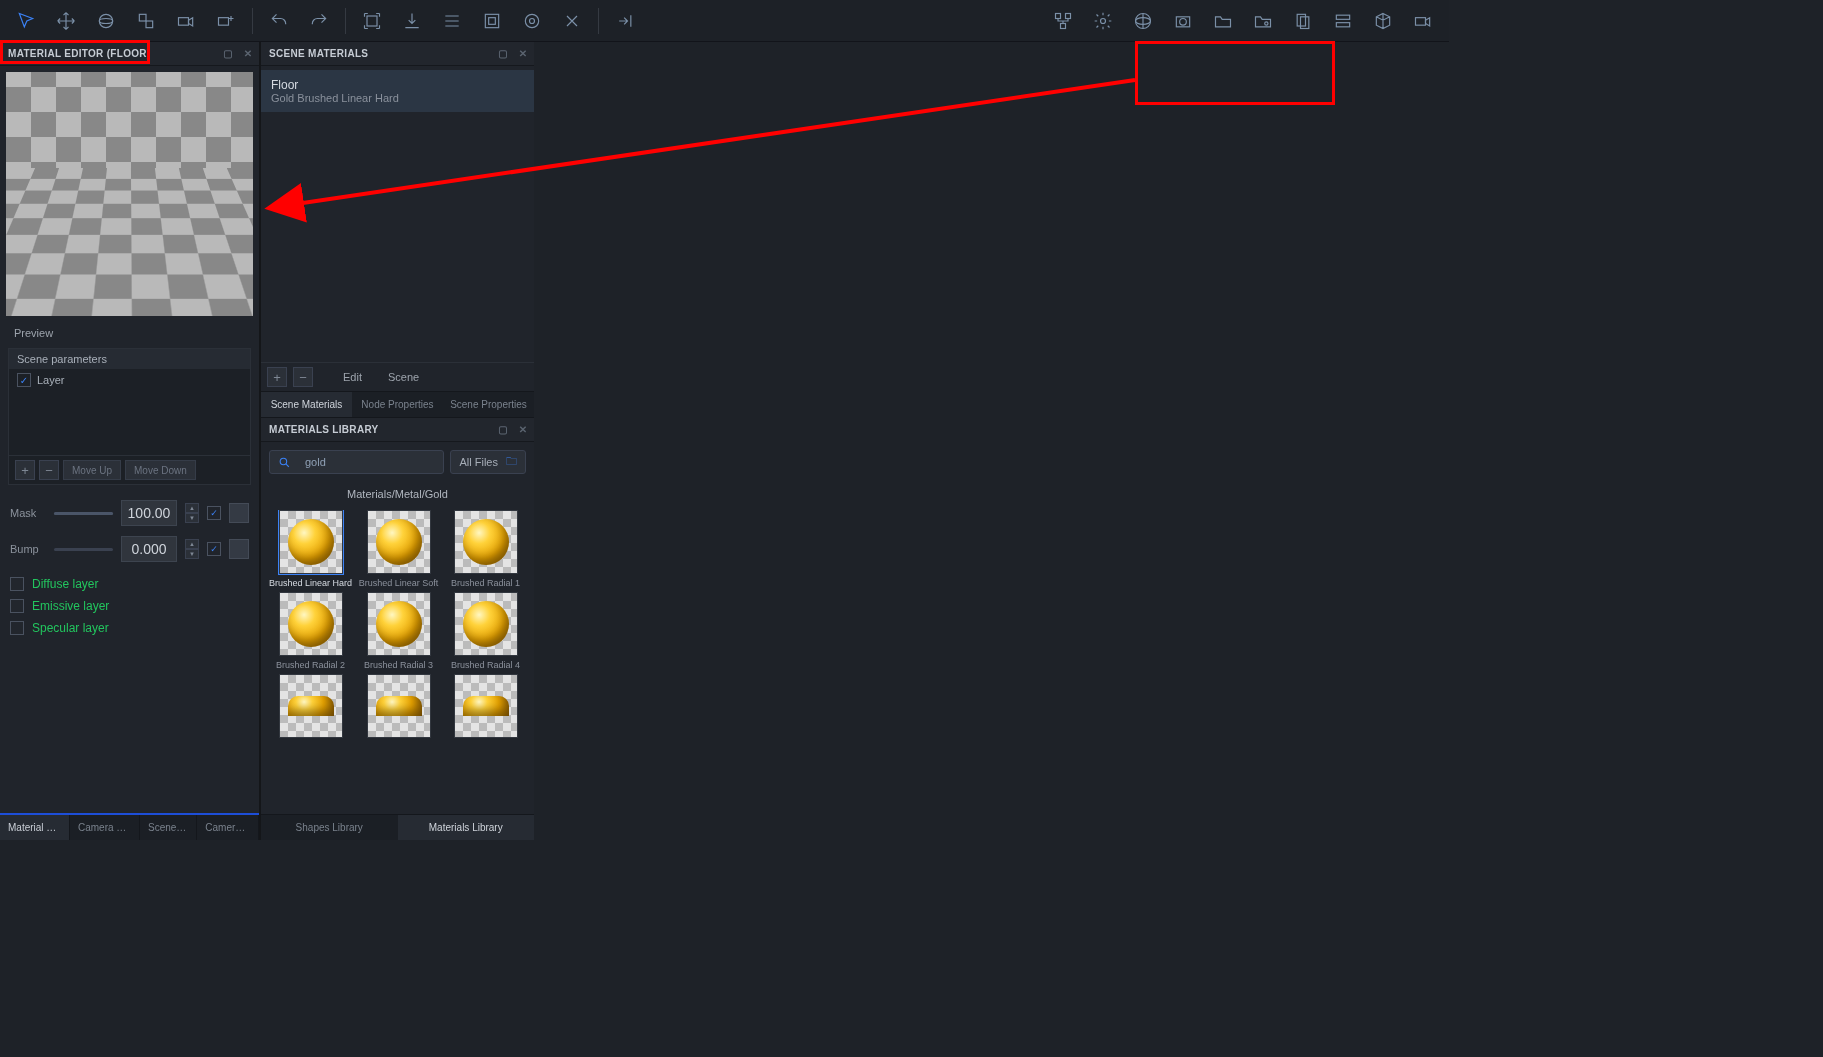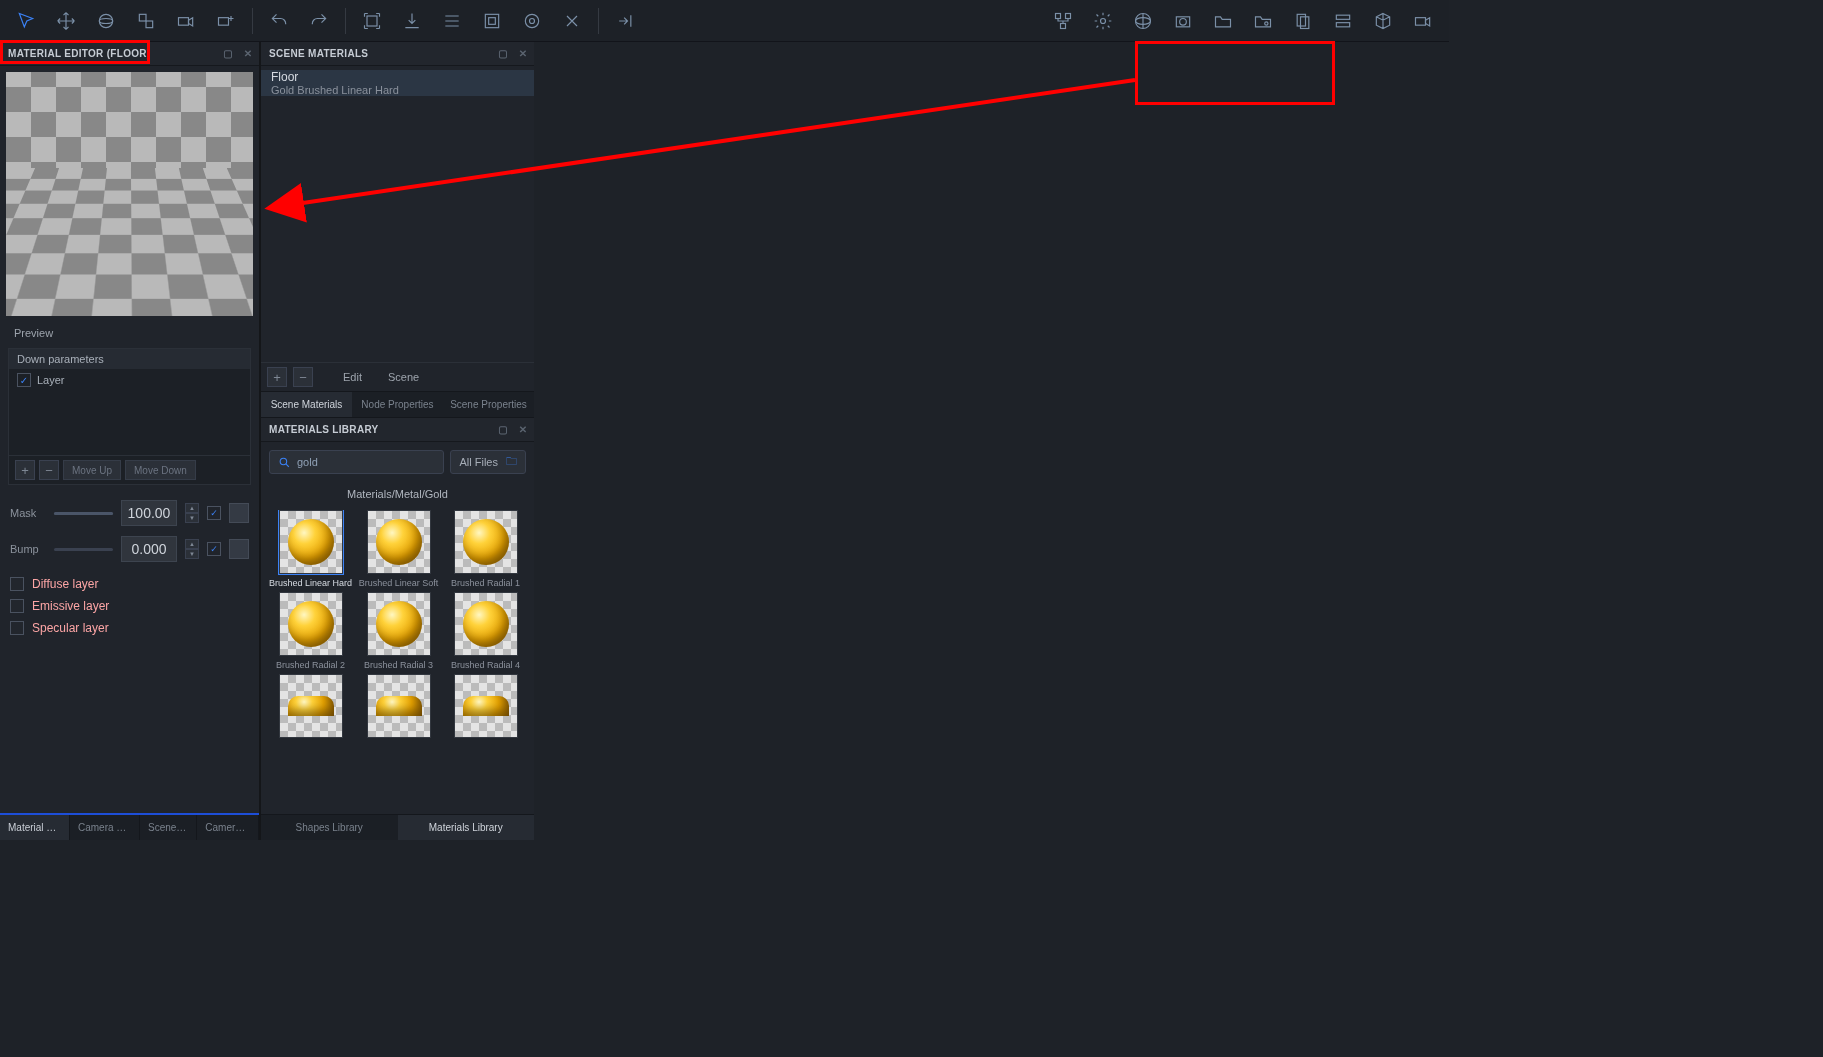--- a/index.html
+++ b/index.html
@@ -119,21 +119,21 @@
   width:56px; height:26px; background:#30353d; border:1px solid #3d444f;
   color:#cfd4db; text-align:center; font-size:14px;
   display:flex; align-items:center; justify-content:center;
 }
 .spinner{ width:14px; display:flex; flex-direction:column; }
 .spinner div{height:10px;background:#2b3038;border:1px solid #3a4150;font-size:6px;color:#7e8794;display:flex;align-items:center;justify-content:center;}
 .ck{ width:14px;height:14px;border:1px solid #4a5260;display:flex;align-items:center;justify-content:center;color:#3b82f6;font-size:9px;}
 .swatch{ width:20px;height:20px;background:#343a44;border:1px solid #444b57;}
 
 .layer-checks{ padding: 6px 10px; }
-.lcrow{ display:flex; align-items:center; gap:8px; padding:4px 0; font-size:12px; color:#fca5a5; font-weight:500;}
+.lcrow{ display:flex; align-items:center; gap:8px; padding:4px 0; font-size:12px; color:#22c55e; font-weight:500;}
 .lcrow .chk2{ width:14px;height:14px;border:1px solid #4a5260;background:#22262d;}
 
 .left-tabs{
   margin-top:auto; display:flex; border-top:2px solid #1d4ed8;
   background:#1b1f25;
 }
 .ltab{
   padding:7px 8px; font-size:10px; color:#7a828d; border-right:1px solid #14171c;
   white-space:nowrap; overflow:hidden; text-overflow:ellipsis; max-width:70px;
 }
@@ -152,35 +152,35 @@
   position:absolute; left:36%; top:26%; width:42%; height:54%;
   border:1px solid rgba(120,120,120,0.5);
   transform: perspective(900px) rotateX(8deg) rotateY(-18deg);
 }
 .spiral{
   position:absolute; left:38%; top:28%; width:36%; height:52%;
   display:flex; align-items:center; justify-content:center;
 }
 .spiral svg{ width:100%; height:100%; }
 .scene-items{ padding:4px 0; height:296px; overflow:auto;}
-.sitem{ padding:0 10px; }
+.sitem{ padding:8px 10px; }
 .sitem.sel{ background:#2b3644; }
 .sitem .t{ color:#d5dae1; font-size:12px;}
 .sitem .s{ color:#8a919c; font-size:11px;}
 .scene-actions{ display:flex; align-items:center; gap:6px; padding:4px 6px; border-top:1px solid #2b3038;}
 .txtbtn{ padding:0 10px; height:20px; font-size:11px; color:#9da4ad; display:flex; align-items:center;}
 
 .right-tabs{ display:flex; background:#1b1f25; border-top:1px solid #14171c; border-bottom:1px solid #14171c;}
 .rtab{ flex:1; text-align:center; padding:7px 4px; font-size:10px; color:#7a828d;}
 .rtab.active{ background:#262b33; color:#cfd4db;}
 
 .lib-search{ display:flex; gap:6px; padding:8px;}
 .search-in{
   flex:1; height:24px; background:#2b3038; border:1px solid #3a4150; border-radius:3px;
-  display:flex; align-items:center; gap:6px; padding:0 8px; color:#8fa0b5;
+  display:flex; align-items:center; gap:14px; padding:0 8px; color:#8fa0b5;
 }
 .search-in svg{width:13px;height:13px;stroke:#3b82f6;fill:none;stroke-width:2;}
 .filter-dd{
   height:24px; background:#2b3038;border:1px solid #3a4150;border-radius:3px;
   display:flex;align-items:center;gap:8px;padding:0 8px;color:#a6adb7;font-size:11px;
 }
 .lib-path{ text-align:center; padding:6px 0 10px 0; font-size:11px; color:#b0b6bf;}
 .lib-grid{
   display:grid; grid-template-columns: repeat(3, 1fr); gap:4px 6px;
   padding: 0 8px 8px 8px; overflow:auto;
@@ -386,21 +386,21 @@
     </div>
 
     <div class="preview-box">
       <div class="checker-wall"></div>
       <div class="checker"></div>
     </div>
     <div class="preview-label">Preview</div>
 
     <div class="param-box">
       <div class="param-row" style="background:#262b33;">
-        <span>Down parameters</span>
+        <span>Scene parameters</span>
       </div>
       <div class="param-row">
         <div class="chk">✓</div>
         <span>Layer</span>
       </div>
       <div class="param-list"></div>
       <div class="param-actions">
         <div class="sqbtn">+</div>
         <div class="sqbtn">−</div>
         <div class="flatbtn dis">Move Up</div>

